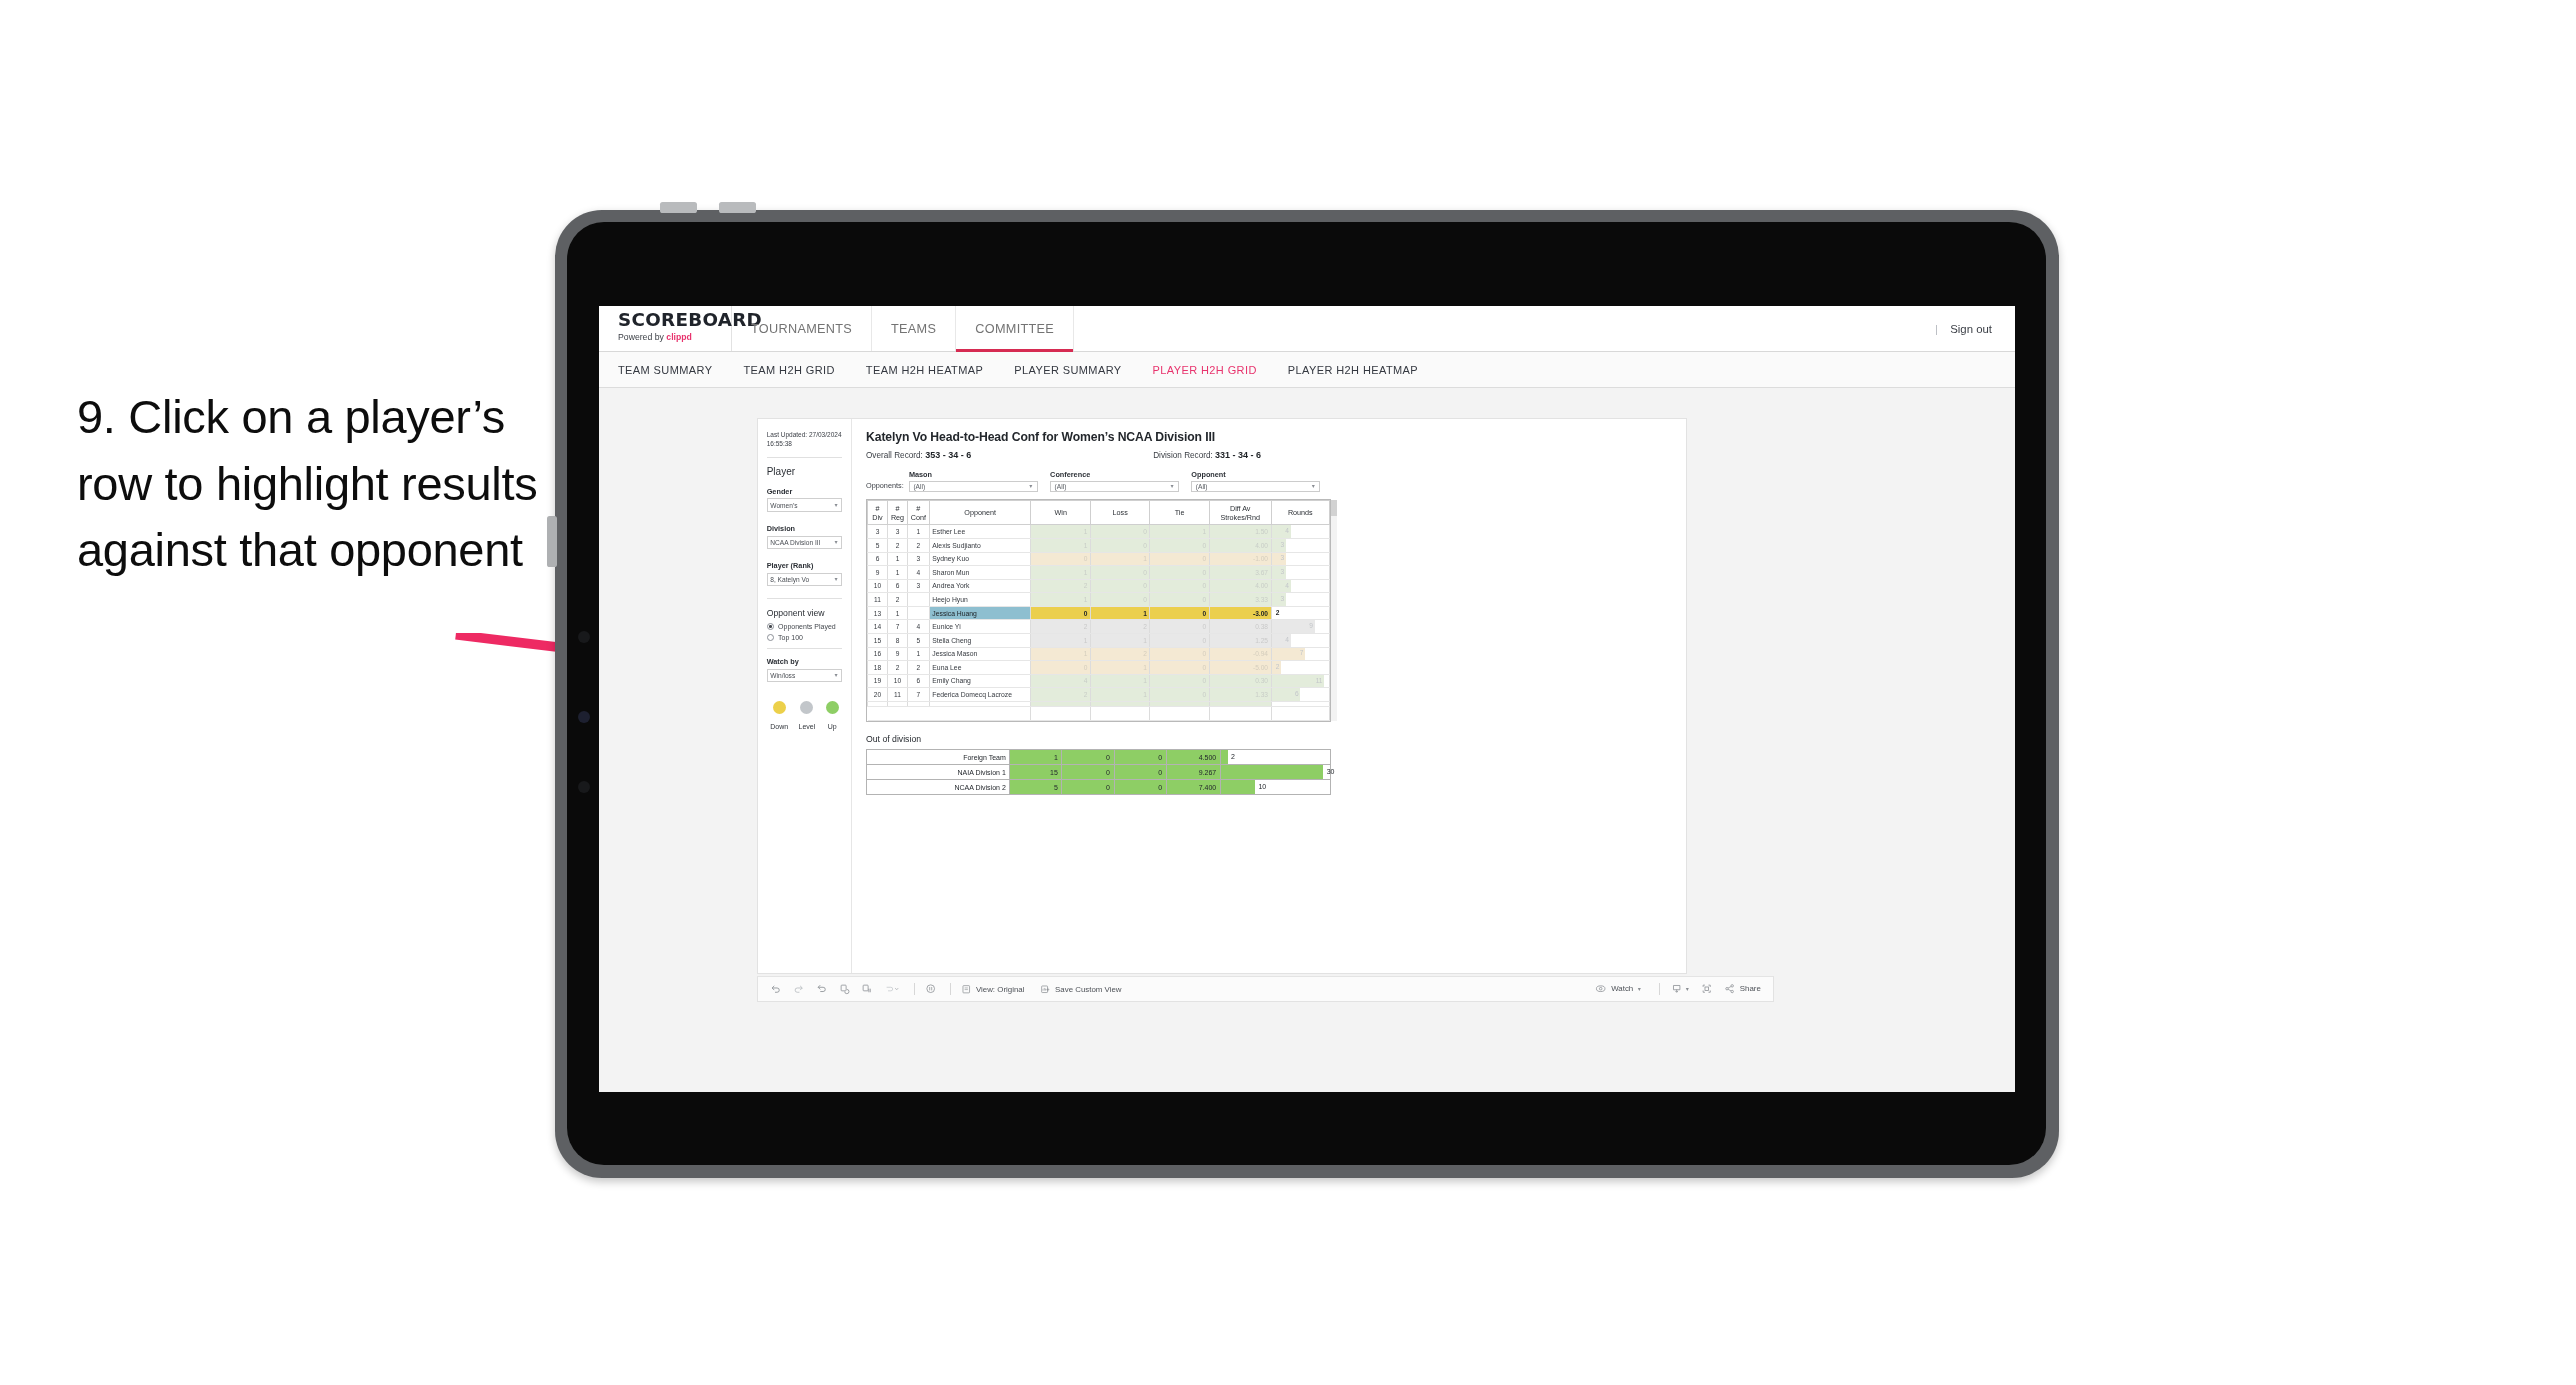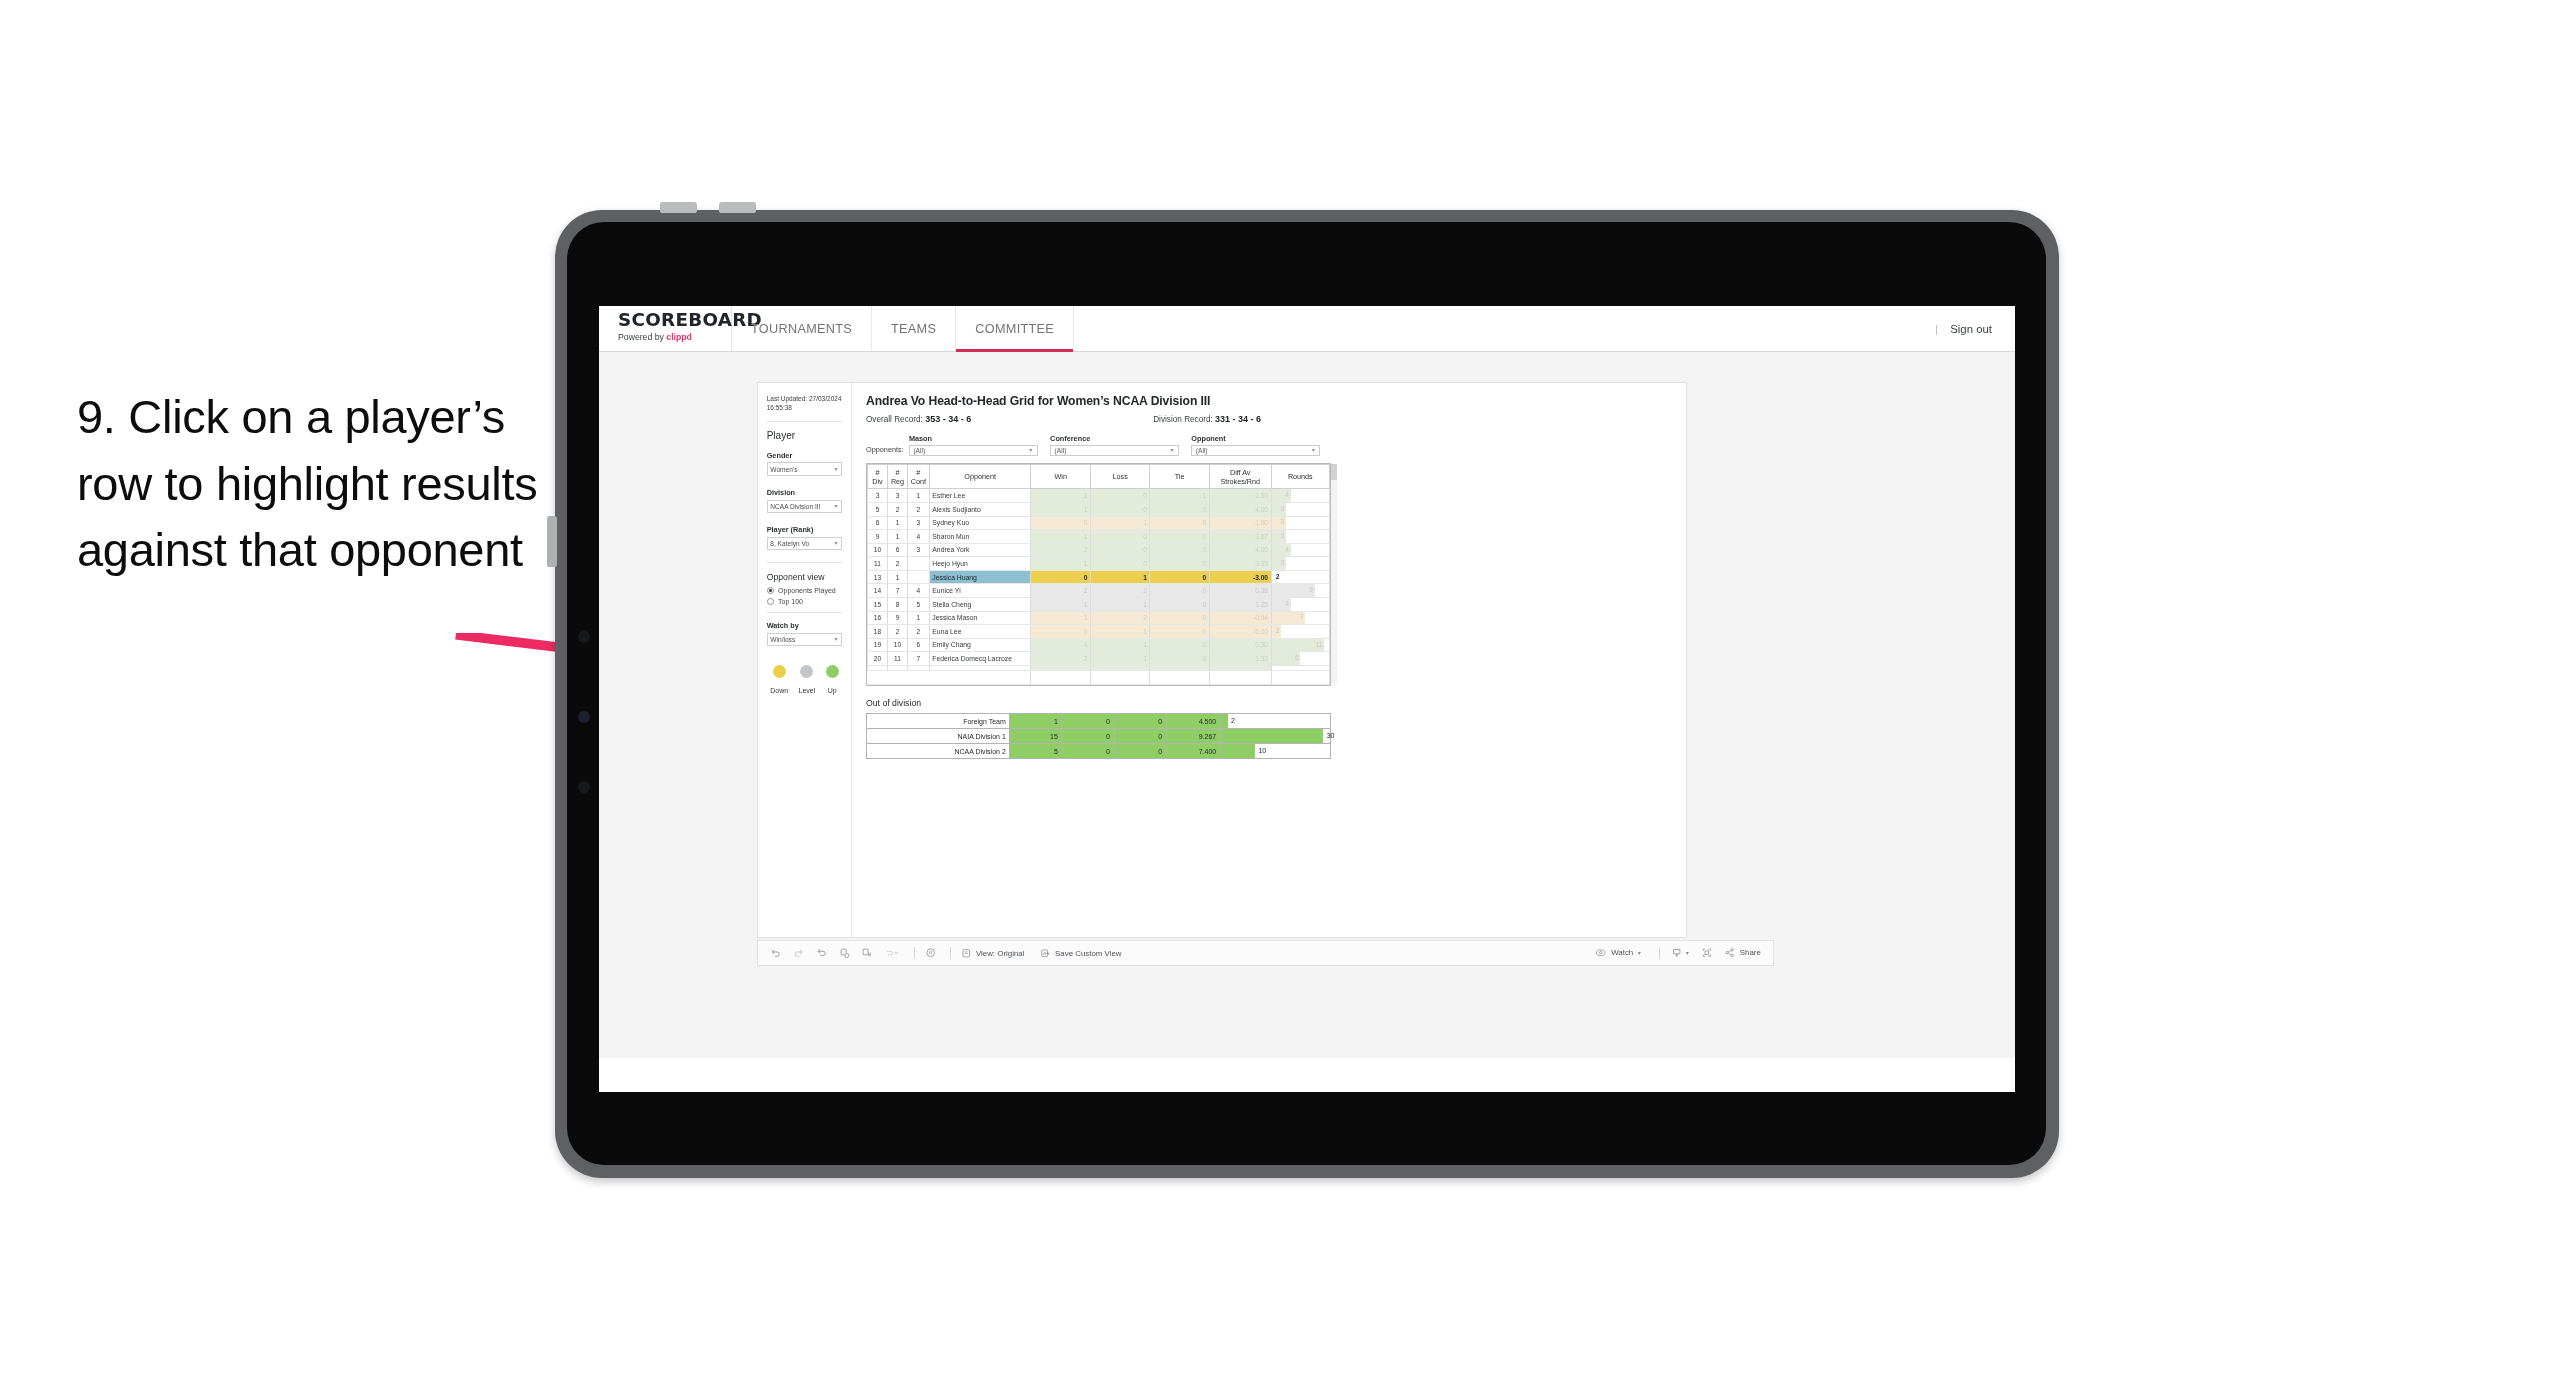--- a/index.html
+++ b/index.html
@@ -414,20 +414,28 @@
       <div class="topnav-item">TOURNAMENTS</div>
       <div class="topnav-item">TEAMS</div>
       <div class="topnav-item active">COMMITTEE</div>
       <div class="topnav-spacer"></div>
       <div class="signout">
         <span class="bar">|</span>
         <span>Sign out</span>
       </div>
     </div>
 
+    <div class="subnav">
+      <div class="subnav-item">TEAM SUMMARY</div>
+      <div class="subnav-item">TEAM H2H GRID</div>
+      <div class="subnav-item">TEAM H2H HEATMAP</div>
+      <div class="subnav-item">PLAYER SUMMARY</div>
+      <div class="subnav-item active">PLAYER H2H GRID</div>
+      <div class="subnav-item">PLAYER H2H HEATMAP</div>
+    </div>
 
     <div class="workarea">
       <div class="dashboard">
 
         <div class="sidebar">
           <div class="last-updated">Last Updated: 27/03/2024 16:55:38</div>
           <div class="hr"></div>
           <div class="sb-h1">Player</div>
 
           <div class="sb-lbl">Gender</div>
@@ -476,21 +484,21 @@
               <div class="dot-lbl">Level</div>
             </div>
             <div class="sw-col">
               <div class="dot" style="background:#8ece65"></div>
               <div class="dot-lbl">Up</div>
             </div>
           </div>
         </div>
 
         <div class="viz">
-          <div class="viz-title">Andrea Vo Head-to-Head Grid for Women’s NCAA Division III</div>
+          <div class="viz-title">Katelyn Vo Head-to-Head Conf for Women’s NCAA Division III</div>
           <div class="records">
             <div class="r1">
               <span>Overall Record:</span>
               <b>353 -  34 - 6</b>
             </div>
             <div class="r2">
               <span>Division Record:</span>
               <b>331 -  34 - 6</b>
             </div>
           </div>

